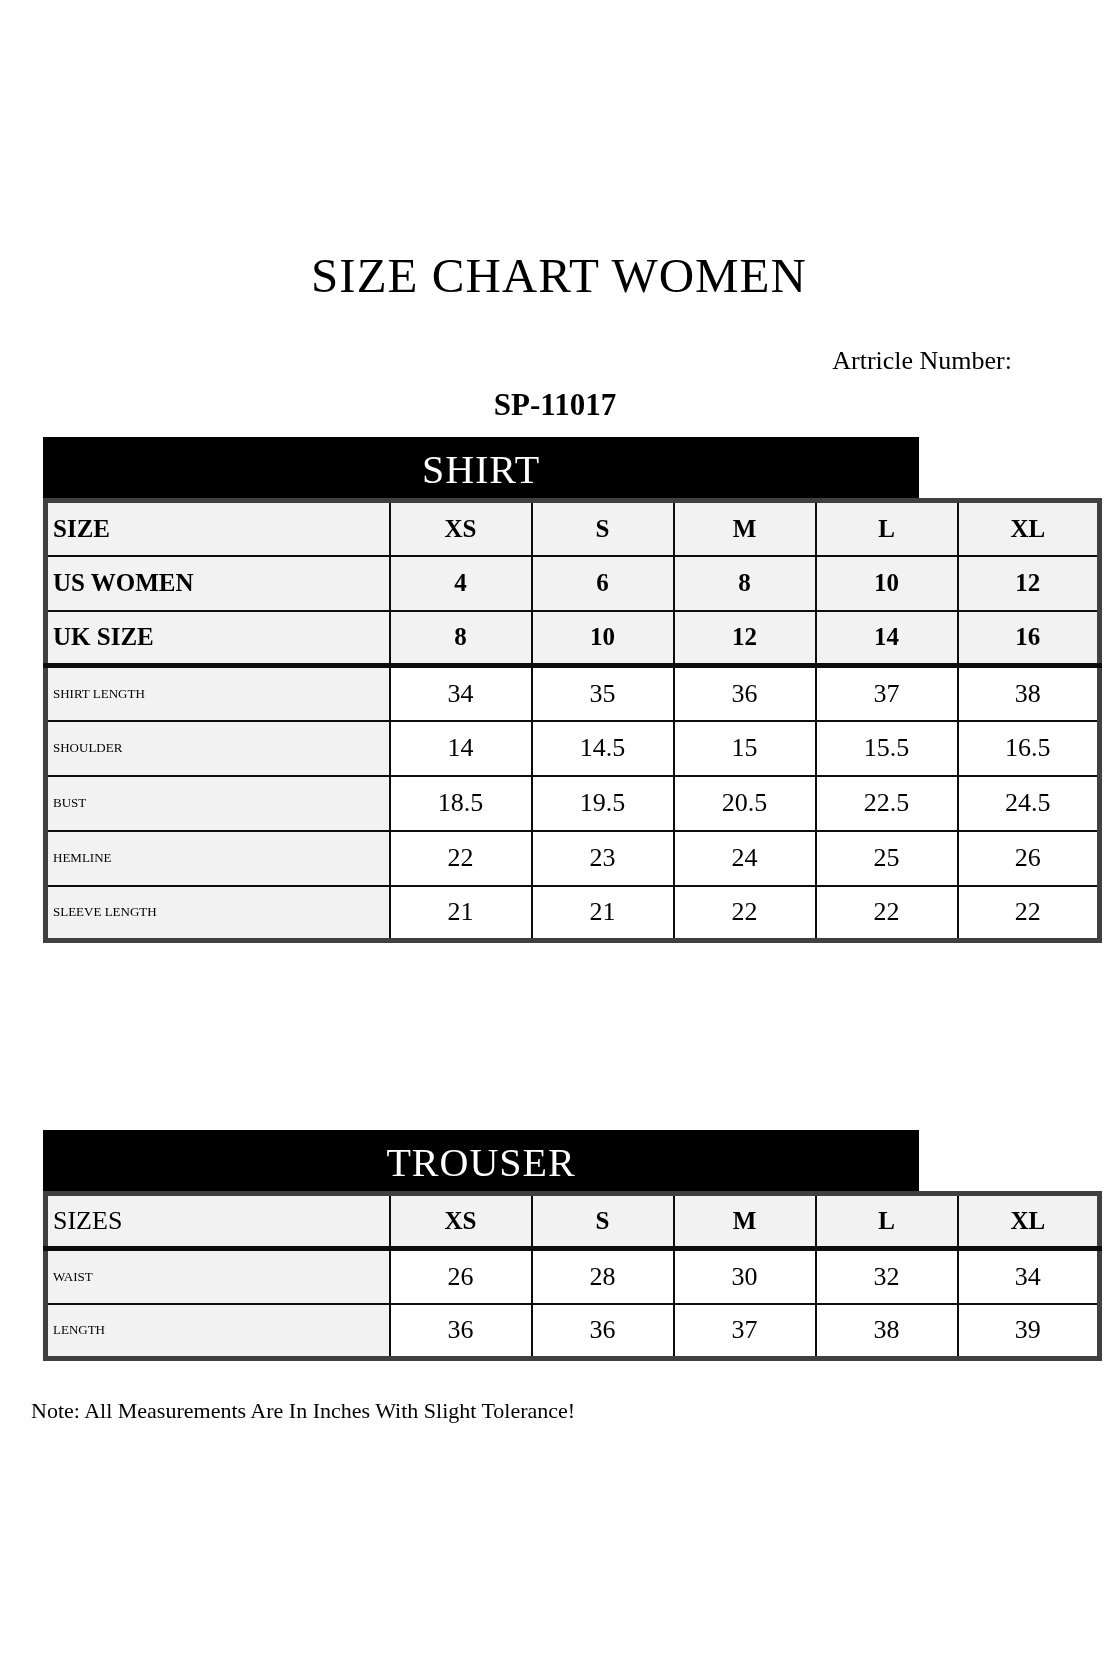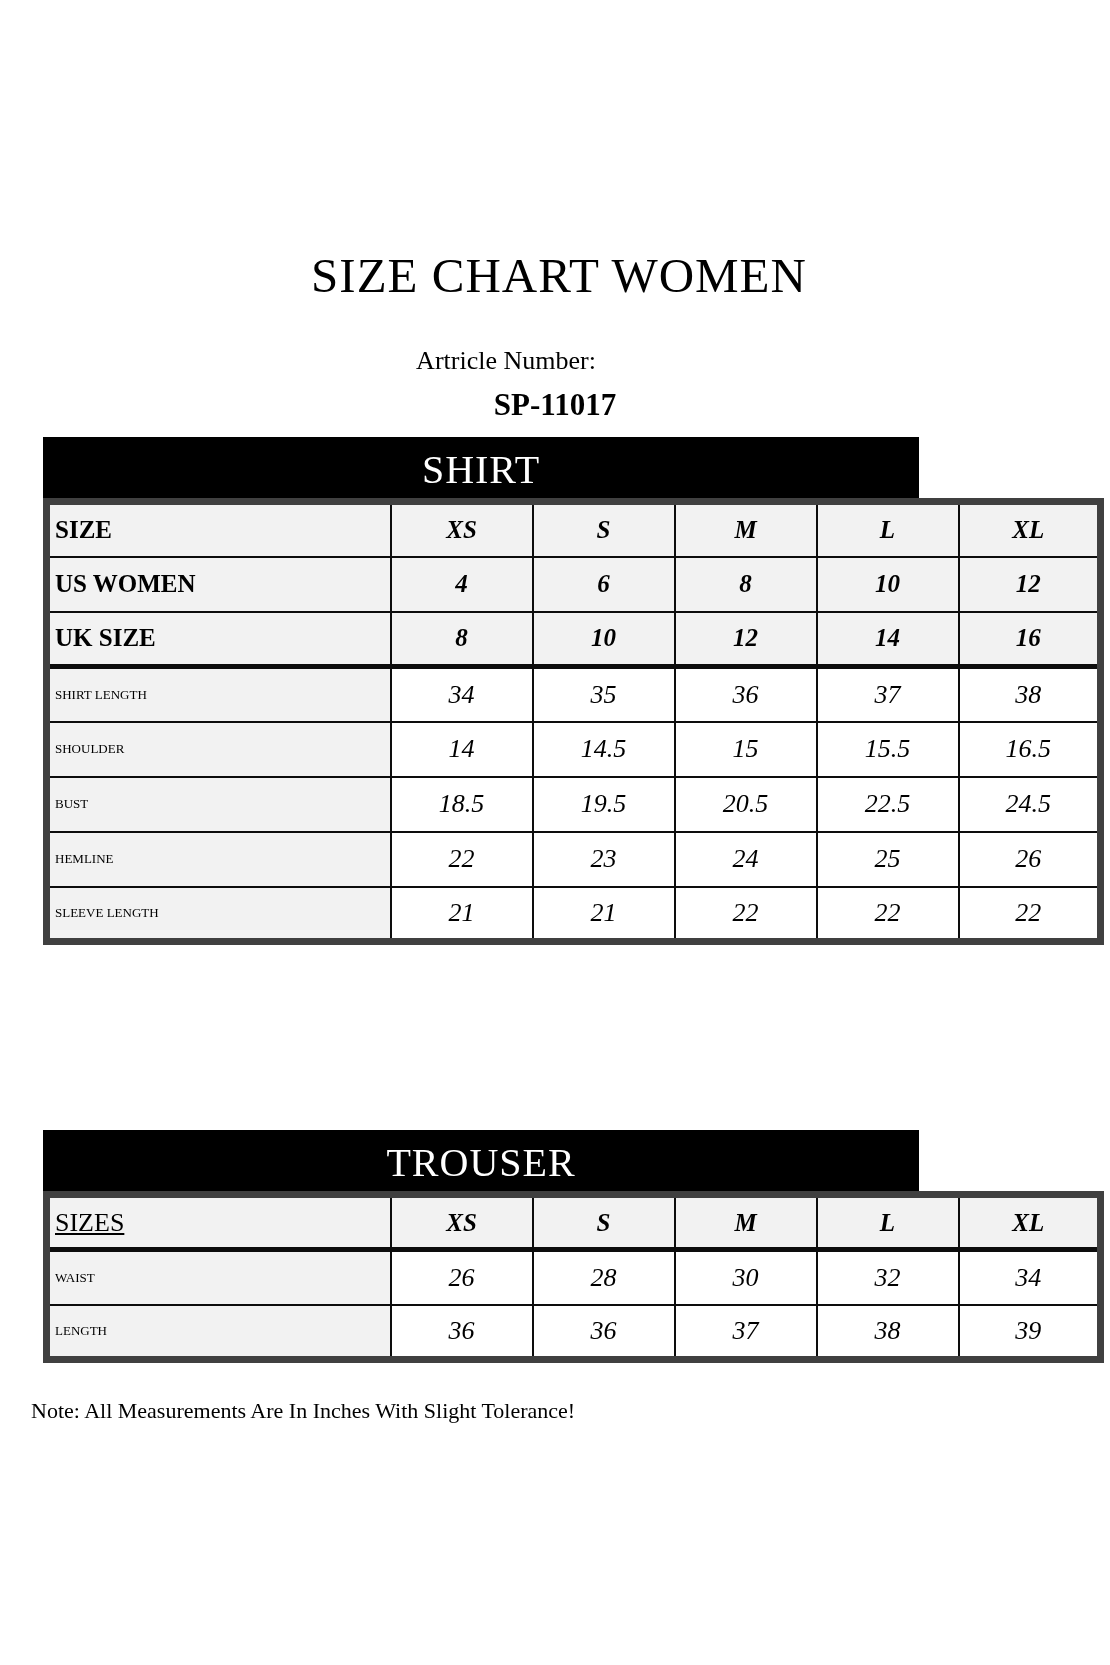--- a/index.html
+++ b/index.html
@@ -25,21 +25,21 @@
     font-size: 49px;
     font-weight: normal;
     letter-spacing: 1px;
     margin: 4px;
   }
   .article-label {
     position: absolute;
     top: 346px;
     left: 0;
     width: 1012px;
-    text-align: center;
+    text-align: right;
     font-size: 26px;
   }
   .article-number {
     position: absolute;
     top: 387px;
     left: 0;
     width: 1110px;
     text-align: center;
     font-size: 31px;
     font-weight: bold;
@@ -61,21 +61,21 @@
     font-size: 40px;
     letter-spacing: 1px;
     border: 2px solid #000000;
     border-bottom: none;
     box-sizing: border-box;
   }
   table.size-table {
     width: 1054px;
     border-collapse: collapse;
     table-layout: fixed;
-    border: 7px solid #404040;
+    border: 5px solid #404040;
   }
   table.size-table tr { height: 55px; }
   table.size-table th,
   table.size-table td {
     border: 2px solid #0d0d0d;
     vertical-align: middle;
     overflow: hidden;
     white-space: nowrap;
   }
   table.size-table th {
@@ -84,30 +84,28 @@
     font-weight: normal;
     font-size: 13px;
     background: var(--header-cell-bg, #f2f2f2);
   }
   table.size-table td {
     text-align: center;
     font-size: 26px;
     font-weight: normal;
     background: var(--value-cell-bg, #ffffff);
     padding: 0;
-    font-style: italic;
   }
   table.size-table tr.header-row th {
     font-weight: bold;
     font-size: 25px;
   }
   table.size-table tr.header-row th.regular {
     font-weight: normal;
     font-size: 26px;
-    text-decoration: underline;
   }
   table.size-table tr.header-row td {
     font-weight: bold;
     font-size: 25px;
     background: var(--header-cell-bg, #f2f2f2);
   }
   table.size-table tr.thick-bottom th,
   table.size-table tr.thick-bottom td {
     border-bottom: 5px solid #0d0d0d;
   }

